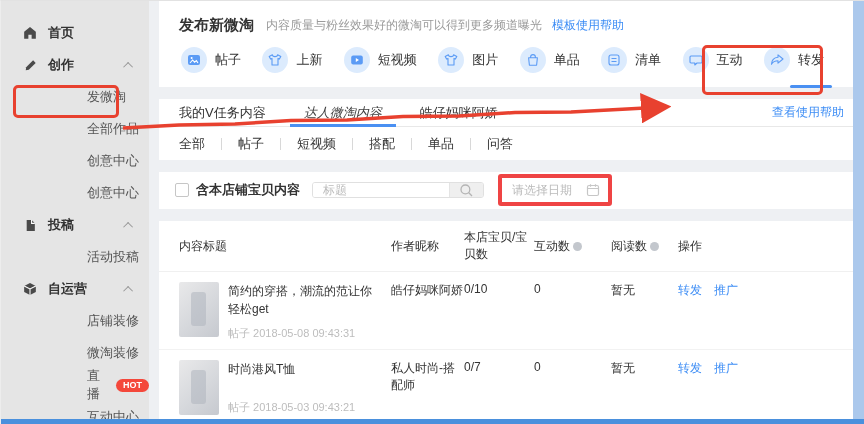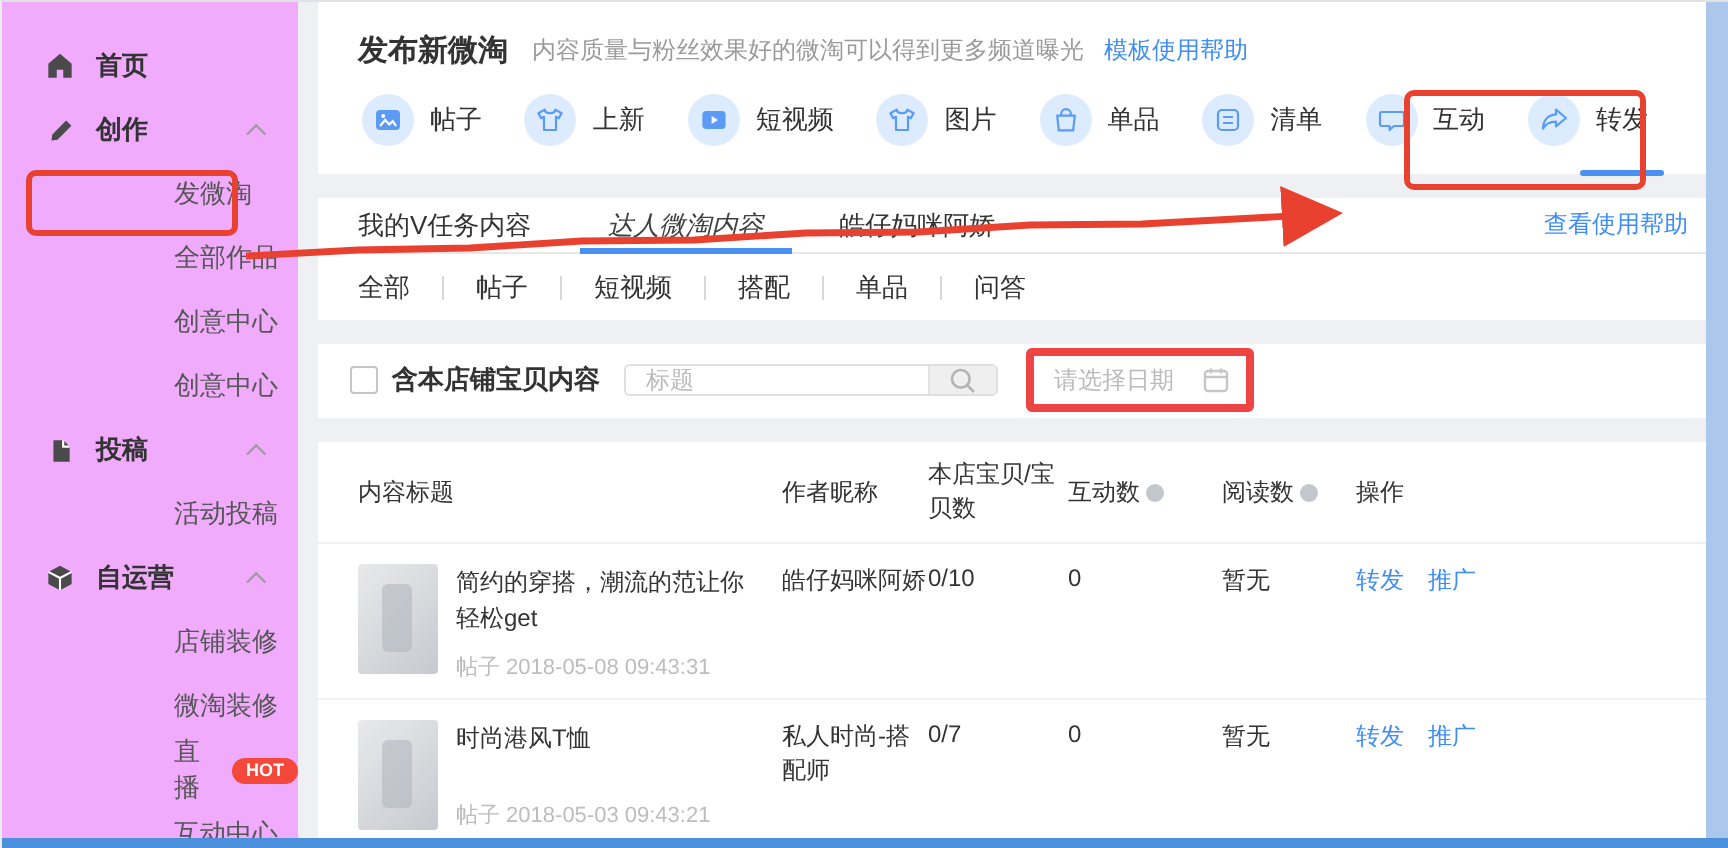--- a/index.html
+++ b/index.html
@@ -9,21 +9,21 @@
     font-family:"Liberation Sans","DejaVu Sans",sans-serif;color:#333;
     border-top:1px solid #e2e2e2;border-left:1px solid #ededed;
   }
   
   .strip-right{position:absolute;right:0;top:0;bottom:5px;width:11px;background:#abc8ec;z-index:60;}
   .strip-bottom{position:absolute;left:0;right:0;bottom:0;height:5px;background:#4a90dd;z-index:60;}
 
   .app{display:flex;height:100%;}
 
   
-  .sidebar{width:148px;background:#f0abfc;padding-top:16px;flex:0 0 148px;}
+  .sidebar{width:148px;background:#e5e5e5;padding-top:16px;flex:0 0 148px;}
   .side-item{display:flex;align-items:center;height:32px;font-size:13px;cursor:pointer;}
   .side-item.top{padding-left:22px;color:#333;font-weight:600;}
   .side-item.sub{padding-left:54px;color:#555;font-weight:400;margin-left:32px;}
   .side-ic{width:14px;height:14px;margin-right:11px;display:inline-flex;align-items:center;justify-content:center;}
   .caret{margin-left:auto;margin-right:16px;width:7px;height:7px;border-left:1.5px solid #999;border-top:1.5px solid #999;transform:rotate(45deg) translateY(2px);}
   .hot-badge{margin-left:7px;background:#f4483b;color:#fff;font-size:9px;font-weight:700;padding:2px 7px;border-radius:9px;line-height:1;}
   .side-gap{width:10px;background:#eef0f3;flex:0 0 10px;}
 
   
   .main{flex:1;display:flex;flex-direction:column;background:#fff;min-width:0;}
@@ -46,21 +46,21 @@
   .ctab.active::after{content:"";position:absolute;left:-14px;right:-14px;bottom:-1px;height:3px;background:#4a90f2;}
   .content-tabs .link{margin-left:auto;}
 
   .filter-row{display:flex;align-items:center;height:40px;padding:0 20px;font-size:13px;color:#333;}
   .filter-item{cursor:pointer;}
   .filter-sep{width:1px;height:12px;background:#d8d8d8;margin:0 16px;}
 
   .search-row{display:flex;align-items:center;height:46px;padding:0 16px;}
   .cbx{width:14px;height:14px;border:1px solid #c6c6c6;border-radius:2px;background:#fff;cursor:pointer;}
   .cbx-label{font-size:13px;font-weight:600;color:#333;margin:0 12px 0 7px;}
-  .inp-group{display:flex;align-items:center;height:16px;border:1px solid #e0e0e0;border-radius:3px;overflow:hidden;gap:15px;}
+  .inp-group{display:flex;align-items:center;height:16px;border:1px solid #e0e0e0;border-radius:3px;overflow:hidden;}
   .inp{border:none;outline:none;height:100%;padding:0 10px;font-size:12px;color:#333;width:136px;font-family:inherit;}
   .inp::placeholder{color:#bbb;}
   .search-btn{width:34px;height:100%;background:#efefef;display:flex;align-items:center;justify-content:center;cursor:pointer;border-left:1px solid #e4e4e4;}
   .date-group{display:flex;align-items:center;height:32px;border:4px solid #ef4444;border-radius:3px;margin-left:14px;padding-right:8px;}
   .date-inp{border:none;outline:none;height:100%;padding:0 10px;font-size:12px;width:84px;font-family:inherit;}
   .date-inp::placeholder{color:#bbb;}
 
   
   .table{flex:1;display:flex;flex-direction:column;}
   .t-head{display:flex;align-items:center;padding:8px 20px;min-height:44px;border-bottom:1px solid #f0f0f0;font-size:12px;color:#333;}

